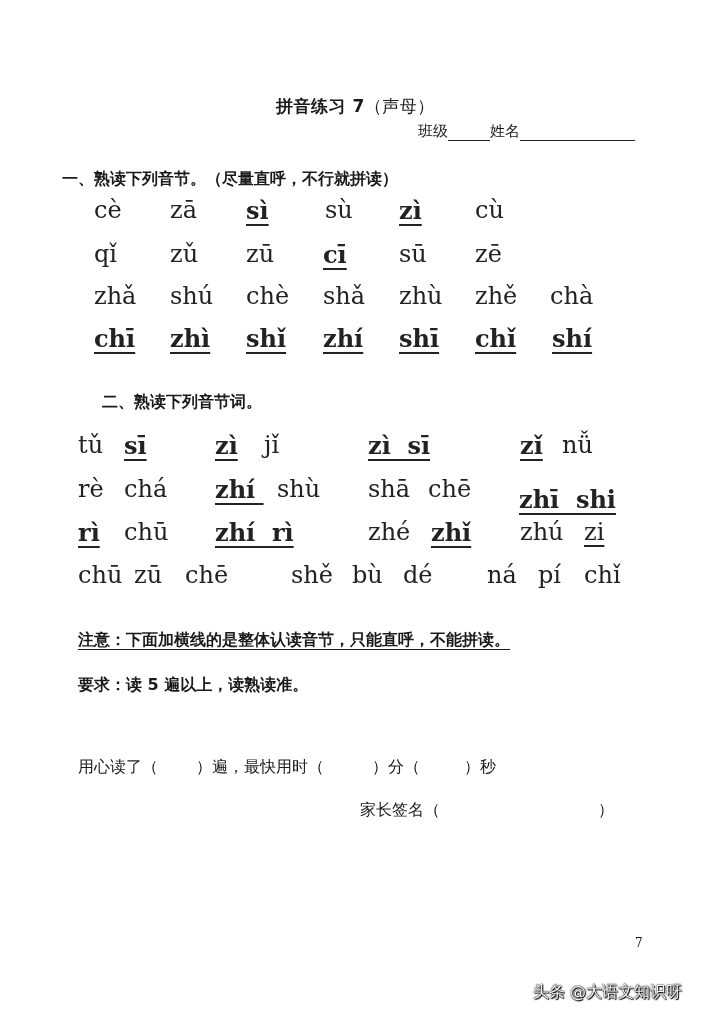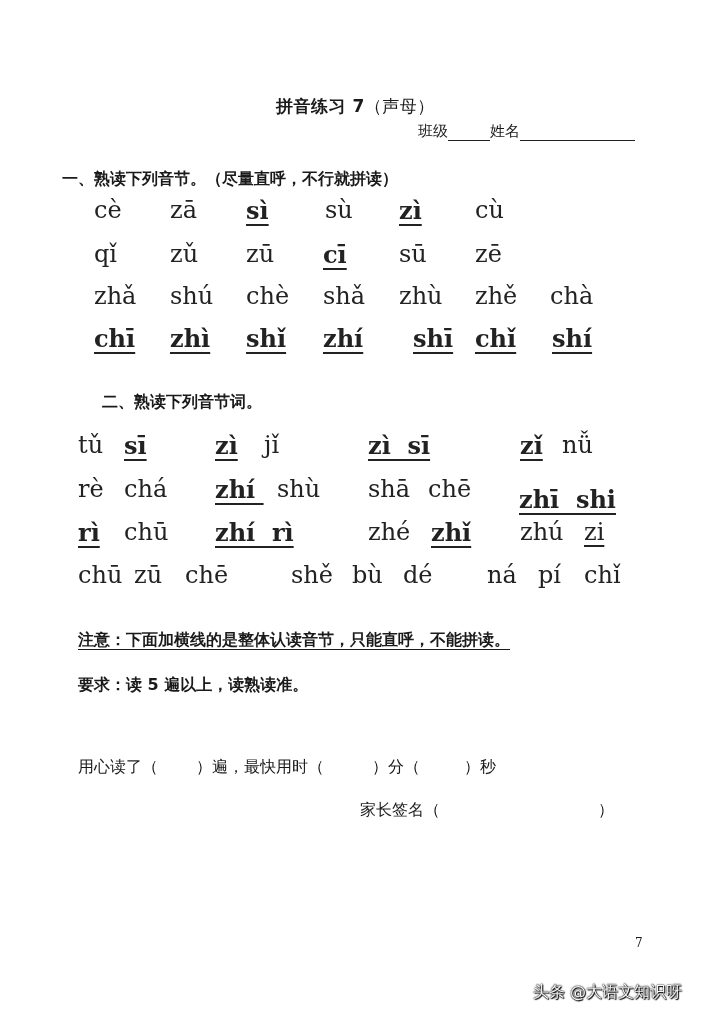--- a/index.html
+++ b/index.html
@@ -156,21 +156,21 @@
   <span style="left:305px">zhù</span>
   <span style="left:381px">zhě</span>
   <span style="left:456px">chà</span>
 </div>
 
 <div class="grid-row pinyin" style="top:324px;">
   <span style="left:0px" class="u">chī</span>
   <span style="left:76px" class="u">zhì</span>
   <span style="left:152px" class="u">shǐ</span>
   <span style="left:229px" class="u">zhí</span>
-  <span style="left:319px" class="u">shī</span>
+  <span style="left:305px" class="u">shī</span>
   <span style="left:381px" class="u">chǐ</span>
   <span style="left:458px" class="u">shí</span>
 </div>
 
 <div class="abs heading" style="left:78px; top:392px;margin-left:24px;">二、熟读下列音节词。</div>
 
 <div class="word-row pinyin" style="top:431px;">
   <span style="left:0px">tǔ</span>
   <span style="left:46px" class="u">sī</span>
   <span style="left:137px" class="u">zì</span>

